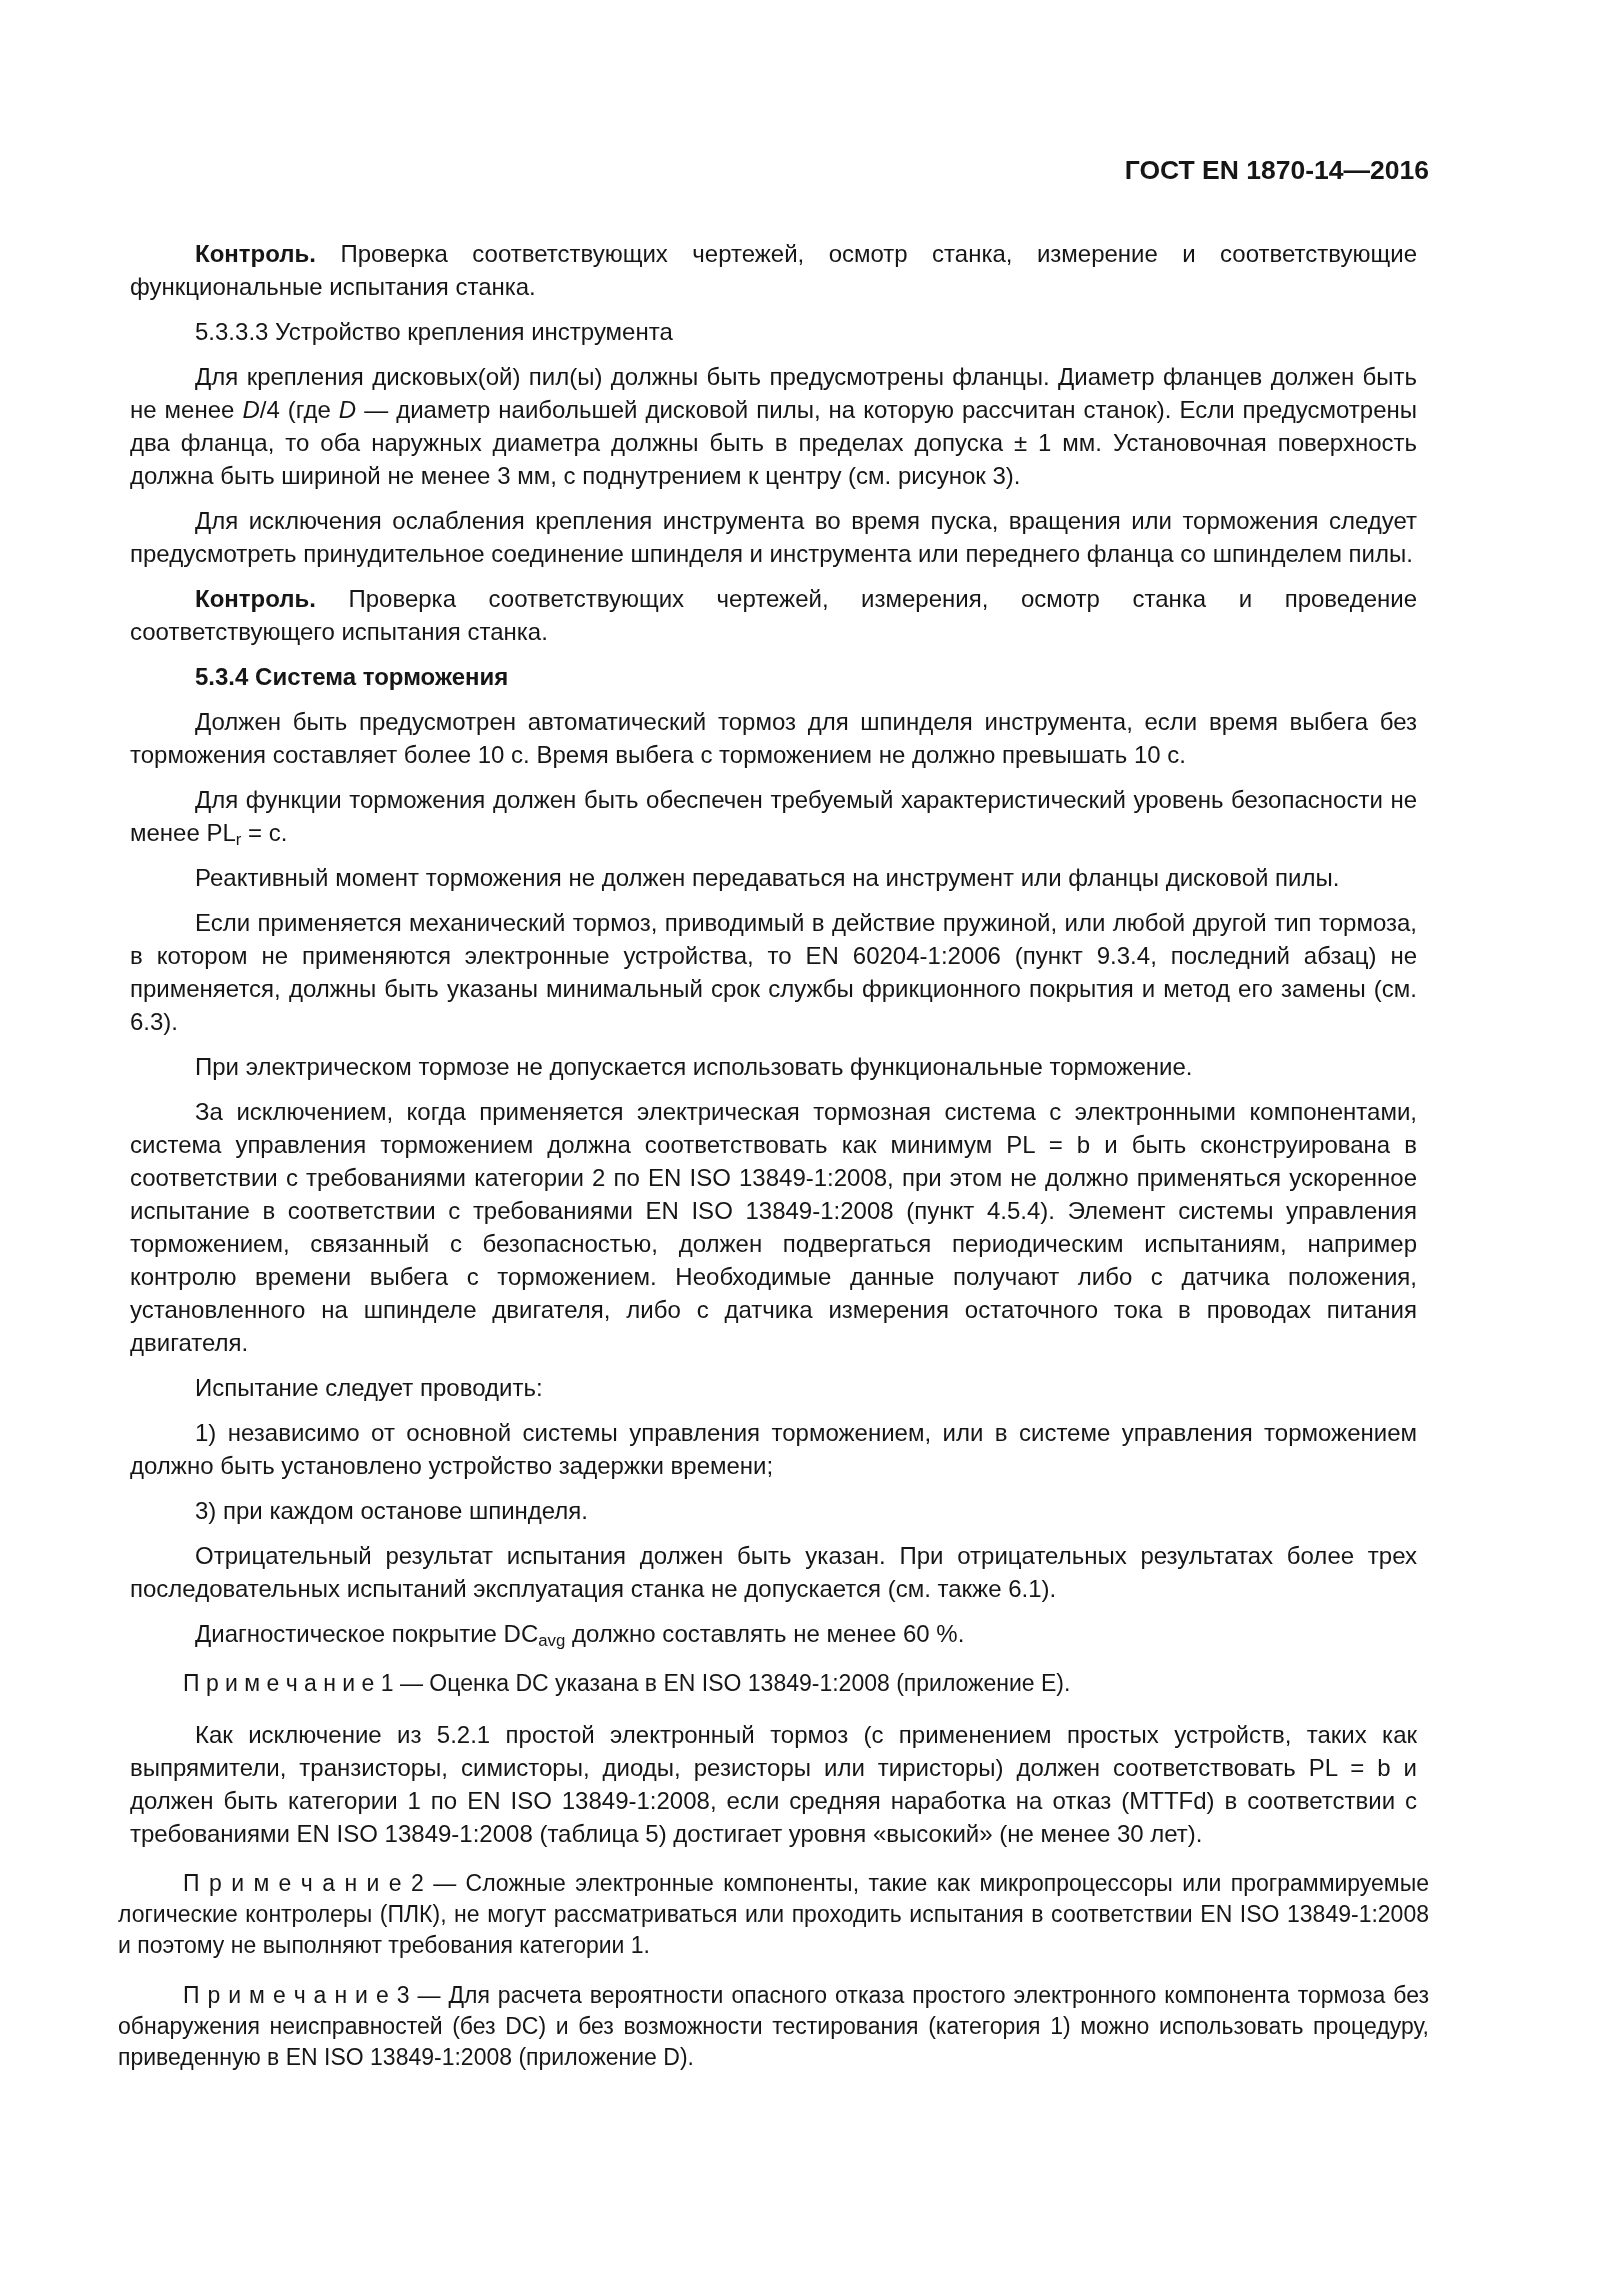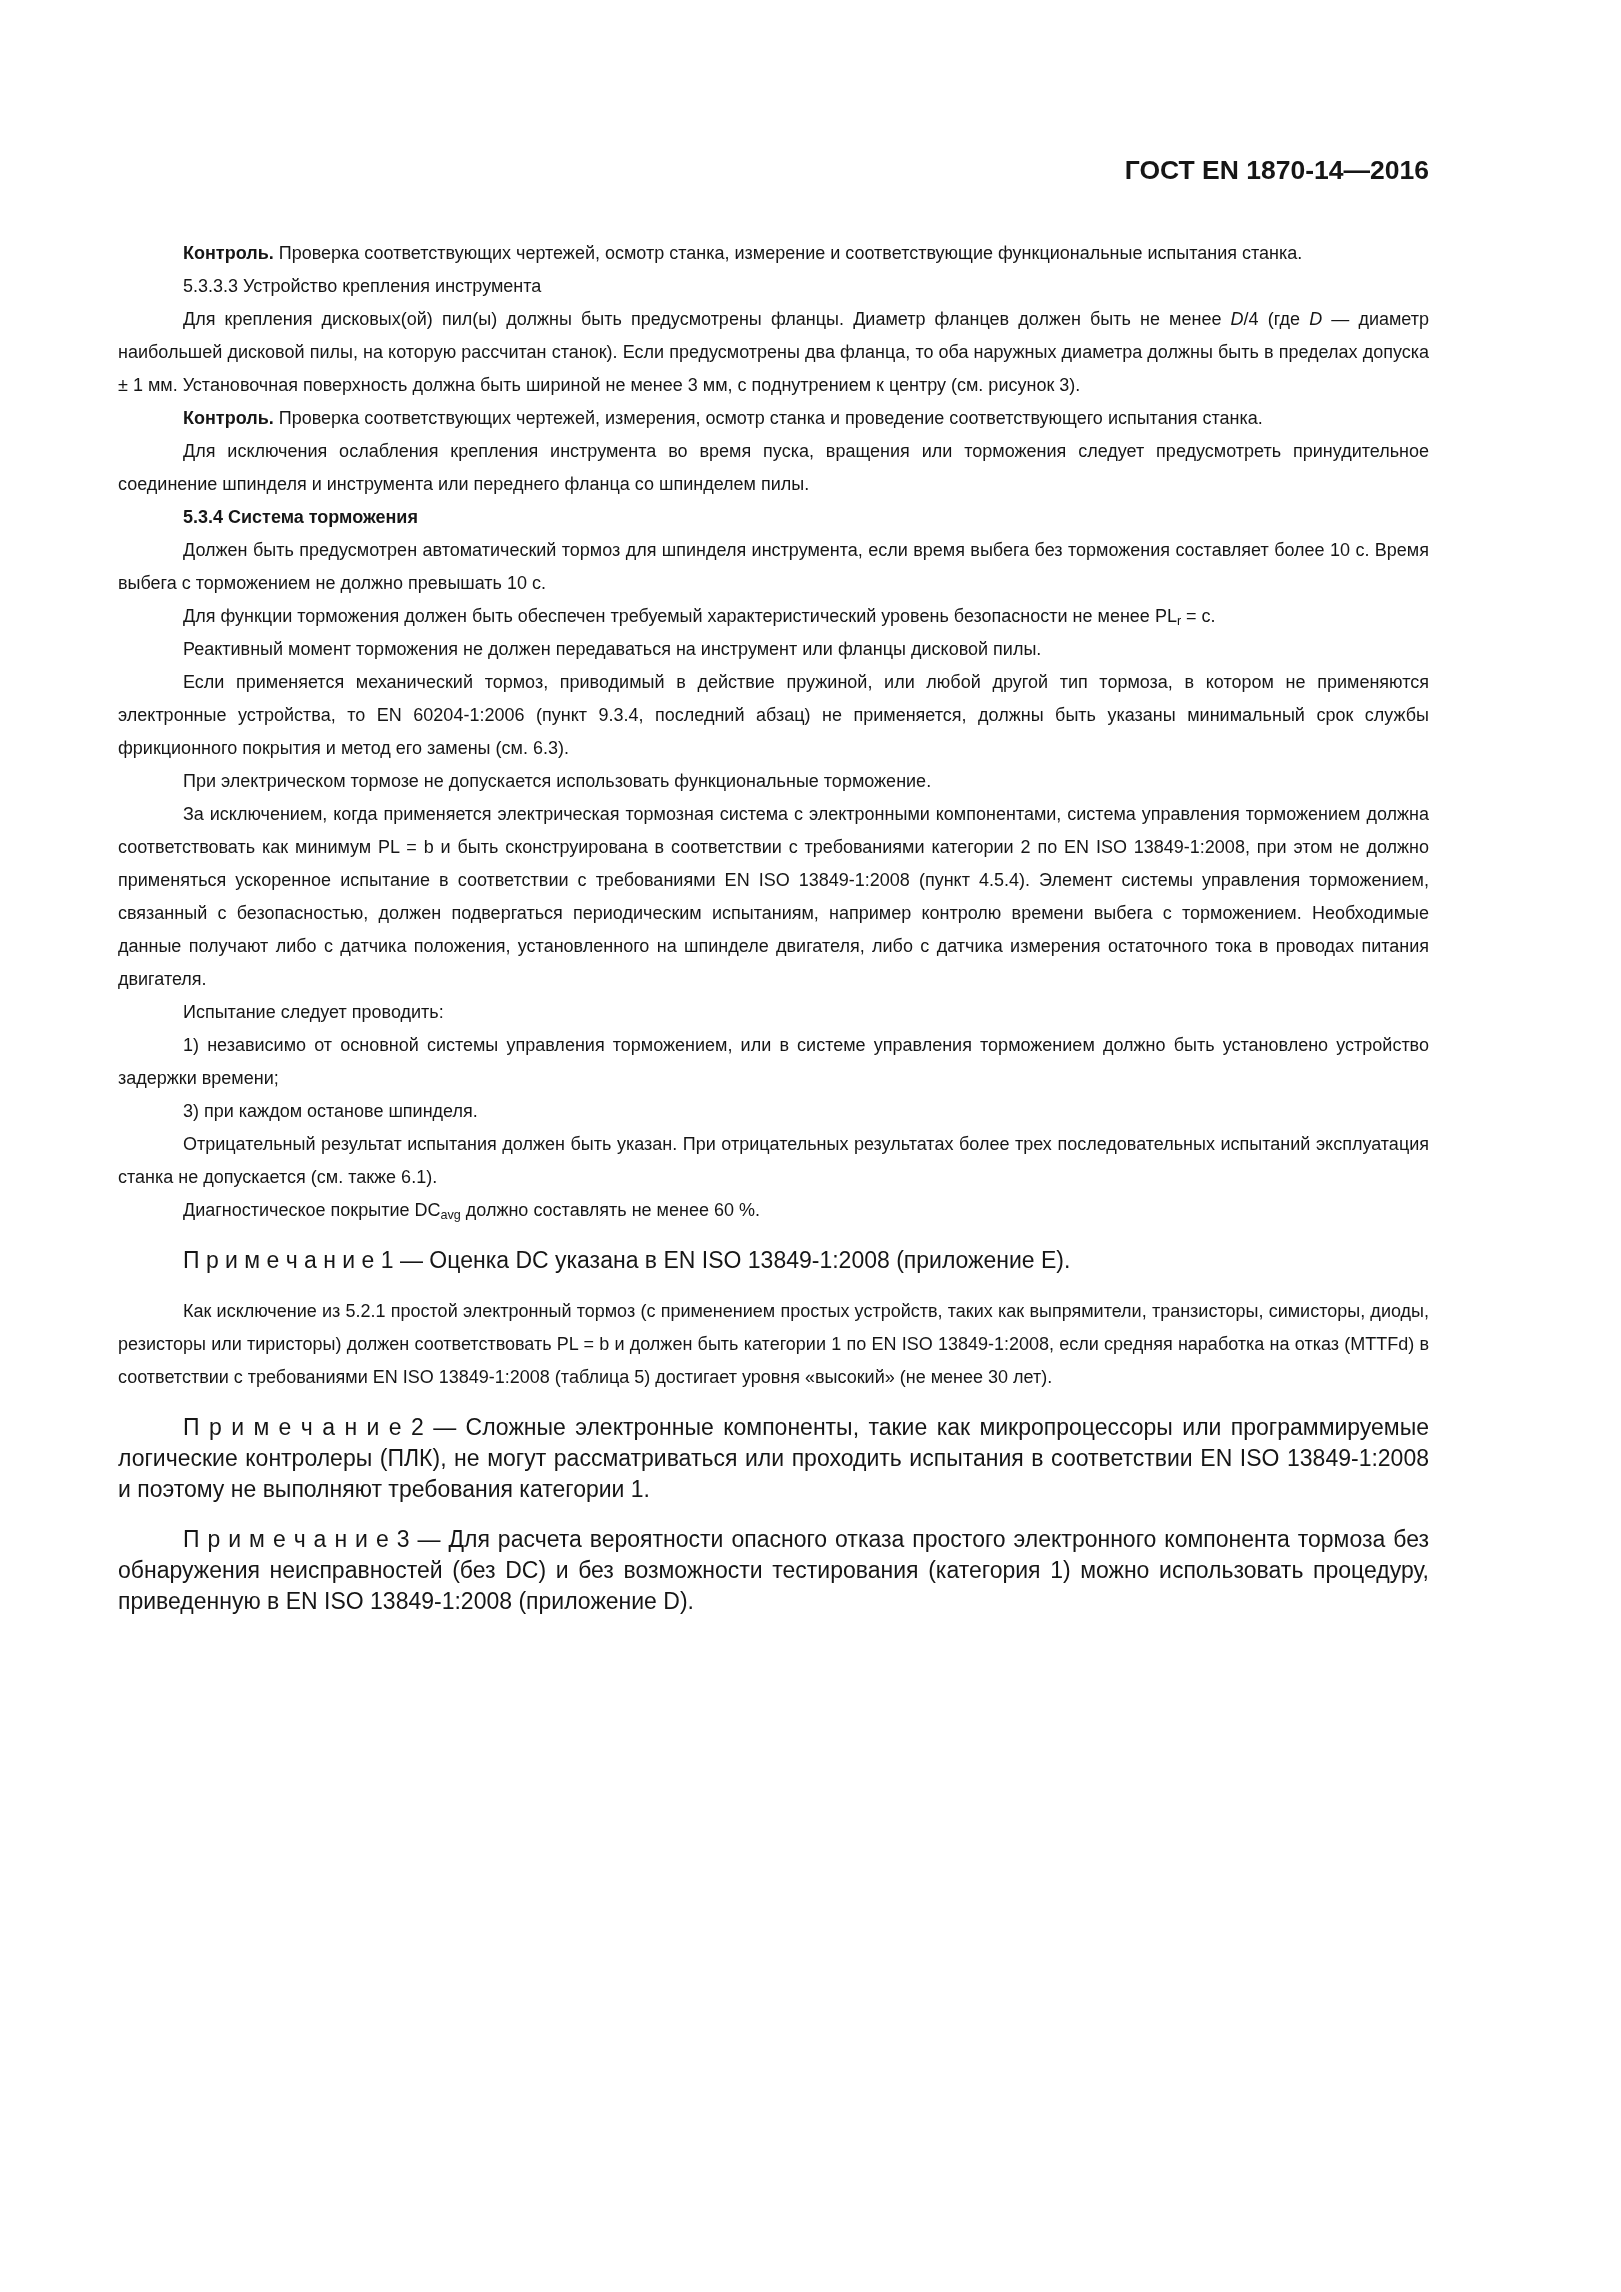--- a/index.html
+++ b/index.html
@@ -23,25 +23,25 @@
     width: 1311px;
   }
   .doc-header {
     text-align: right;
     font-weight: bold;
     font-size: 26.5px;
     line-height: 32px;
     margin: 0 0 51px 0;
   }
   p.body, p.heading {
-    font-size: 18px;
+    font-size: 24px;
     line-height: 33px;
     text-align: justify;
     text-indent: 65px;
-    margin: 0;
+    margin: 12px;
   }
   p.heading {
     font-weight: bold;
   }
   p.note {
     font-size: 23px;
     line-height: 31px;
     text-align: justify;
     text-indent: 65px;
     margin: 17.6px 0 19.6px 0;
@@ -66,22 +66,22 @@
 </head>
 <body>
 
 <div class="page">
   <div class="content">
     <div class="doc-header">ГОСТ EN 1870-14—2016</div>
     <div>
         <p class="body"><b>Контроль.</b><span> Проверка соответствующих чертежей, осмотр станка, измерение и соответствующие функциональные испытания станка.</span></p>
         <p class="body"><span>5.3.3.3 Устройство крепления инструмента</span></p>
         <p class="body"><span>Для крепления дисковых(ой) пил(ы) должны быть предусмотрены фланцы. Диаметр фланцев должен быть не менее </span><i>D</i><span>/4 (где </span><i>D</i><span> — диаметр наибольшей дисковой пилы, на которую рассчитан станок). Если предусмотрены два фланца, то оба наружных диаметра должны быть в пределах допуска ± 1 мм. Установочная поверхность должна быть шириной не менее 3 мм, с поднутрением к центру (см. рисунок 3).</span></p>
+        <p class="body"><span>Для исключения ослабления крепления инструмента во время пуска, вращения или торможения следует предусмотреть принудительное соединение шпинделя и инструмента или переднего фланца со шпинделем пилы.</span></p>
         <p class="body"><b>Контроль.</b><span> Проверка соответствующих чертежей, измерения, осмотр станка и проведение соответствующего испытания станка.</span></p>
-        <p class="body"><span>Для исключения ослабления крепления инструмента во время пуска, вращения или торможения следует предусмотреть принудительное соединение шпинделя и инструмента или переднего фланца со шпинделем пилы.</span></p>
         <p class="heading"><b>5.3.4 Система торможения</b></p>
         <p class="body"><span>Должен быть предусмотрен автоматический тормоз для шпинделя инструмента, если время выбега без торможения составляет более 10 с. Время выбега с торможением не должно превышать 10 с.</span></p>
         <p class="body"><span>Для функции торможения должен быть обеспечен требуемый характеристический уровень безопасности не менее PL</span><sub>r</sub><span> = c.</span></p>
         <p class="body"><span>Реактивный момент торможения не должен передаваться на инструмент или фланцы дисковой пилы.</span></p>
         <p class="body"><span>Если применяется механический тормоз, приводимый в действие пружиной, или любой другой тип тормоза, в котором не применяются электронные устройства, то EN 60204-1:2006 (пункт 9.3.4, последний абзац) не применяется, должны быть указаны минимальный срок службы фрикционного покрытия и метод его замены (см. 6.3).</span></p>
         <p class="body"><span>При электрическом тормозе не допускается использовать функциональные торможение.</span></p>
         <p class="body"><span>За исключением, когда применяется электрическая тормозная система с электронными компонентами, система управления торможением должна соответствовать как минимум PL = b и быть сконструирована в соответствии с требованиями категории 2 по EN ISO 13849-1:2008, при этом не должно применяться ускоренное испытание в соответствии с требованиями EN ISO 13849-1:2008 (пункт 4.5.4). Элемент системы управления торможением, связанный с безопасностью, должен подвергаться периодическим испытаниям, например контролю времени выбега с торможением. Необходимые данные получают либо с датчика положения, установленного на шпинделе двигателя, либо с датчика измерения остаточного тока в проводах питания двигателя.</span></p>
         <p class="body"><span>Испытание следует проводить:</span></p>
         <p class="body"><span>1)  независимо от основной системы управления торможением, или в системе управления торможением должно быть установлено устройство задержки времени;</span></p>
         <p class="body"><span>3)  при каждом останове шпинделя.</span></p>

